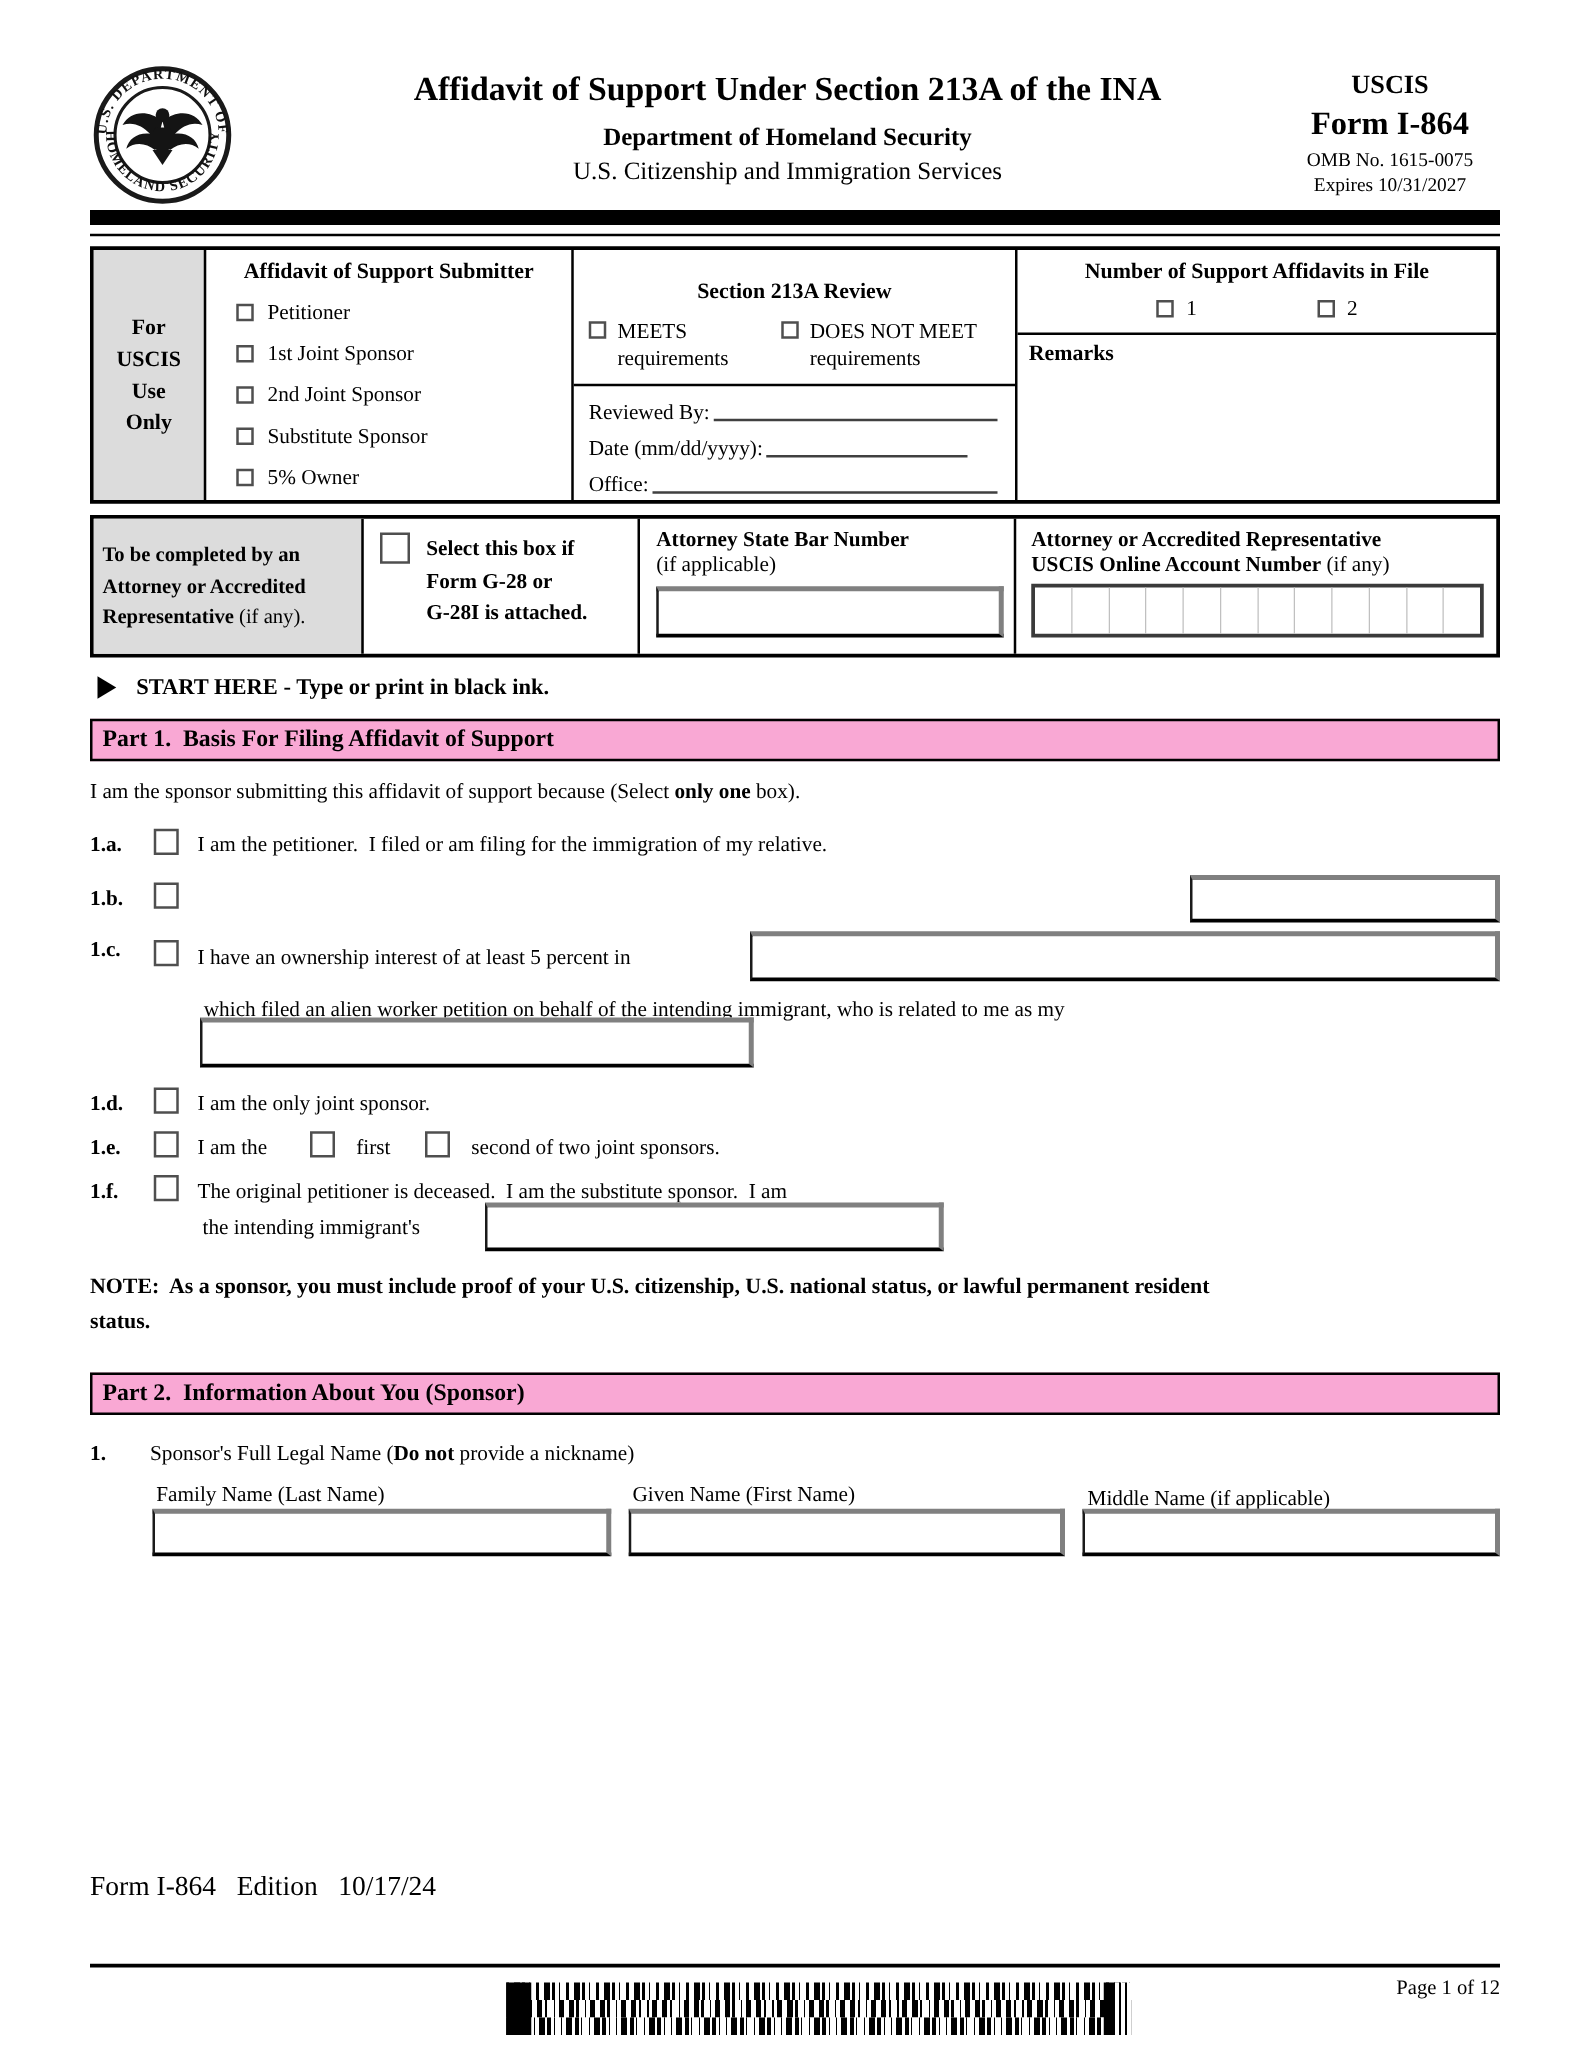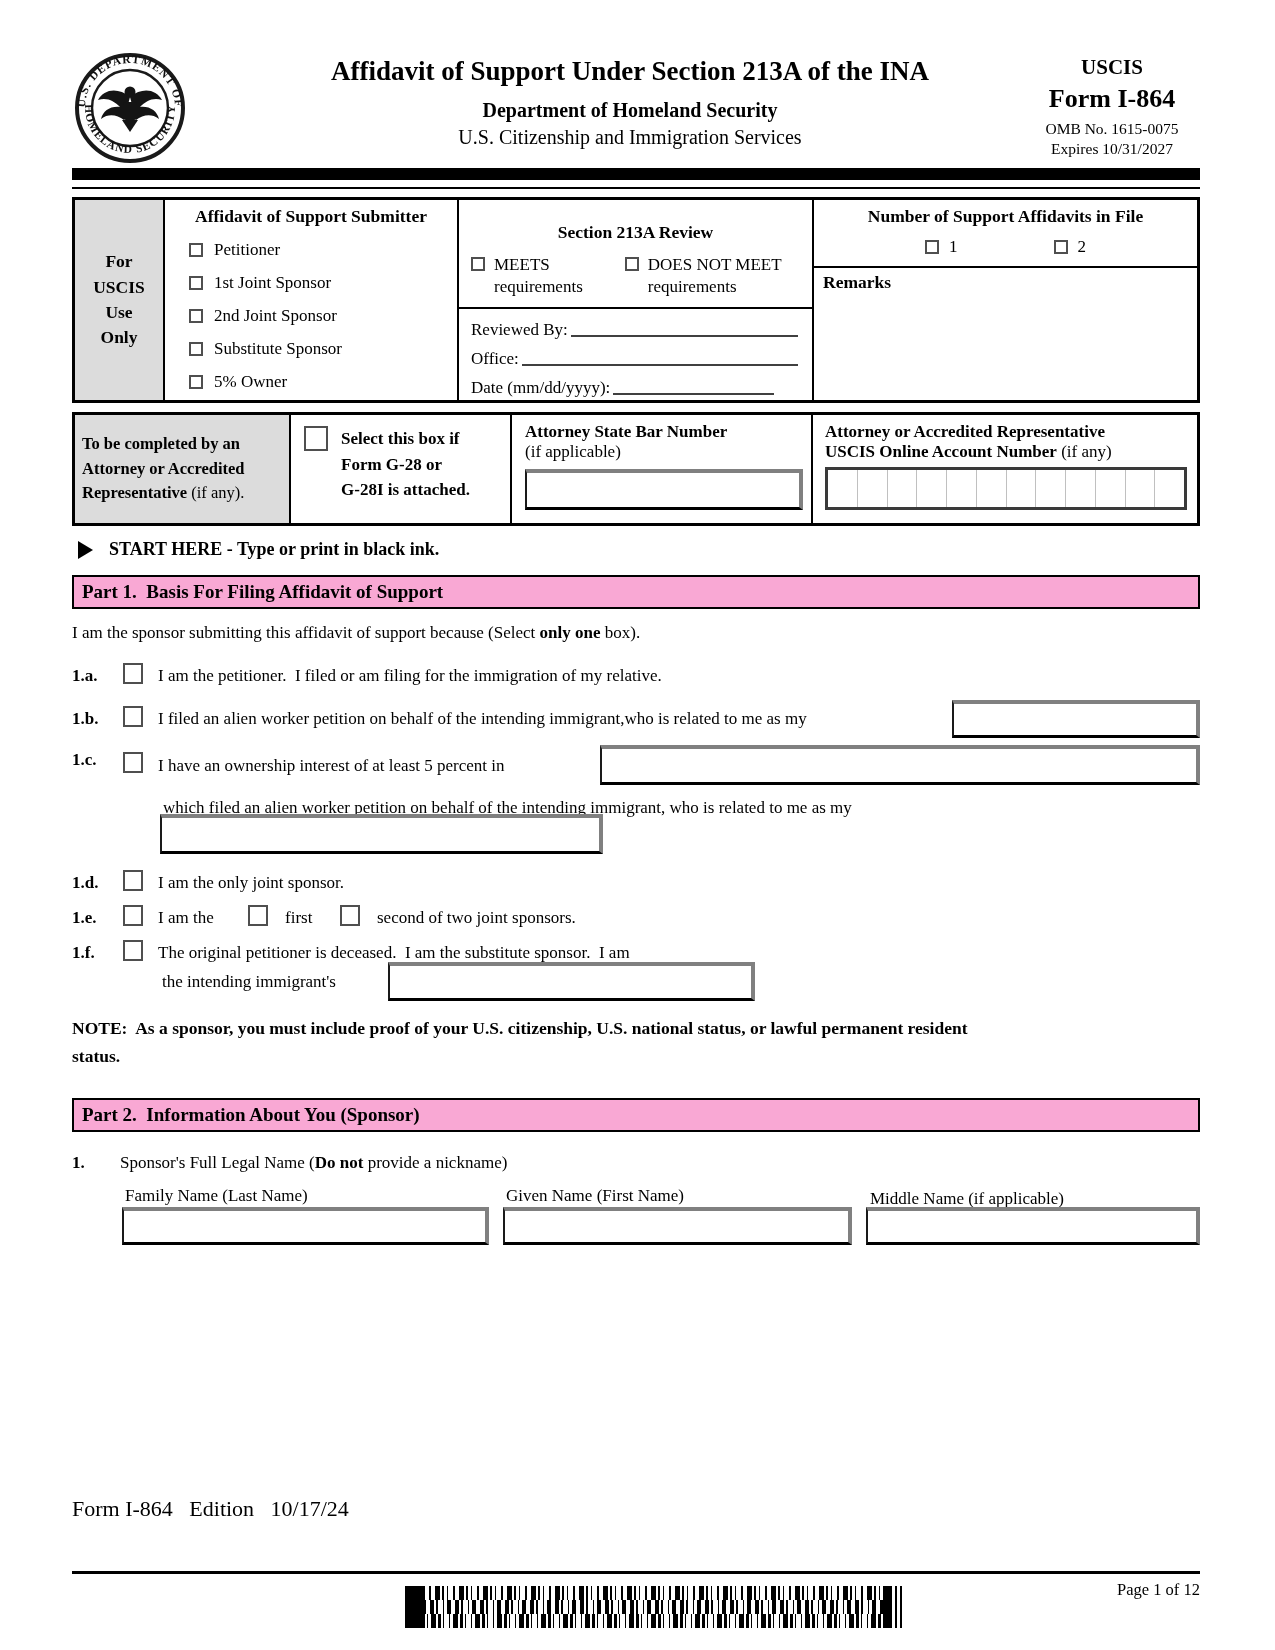--- a/index.html
+++ b/index.html
@@ -203,26 +203,26 @@
             <div data-bind="uscis_box.does_not_meet.0">DOES NOT MEET</div>
             <div data-bind="uscis_box.does_not_meet.1">requirements</div>
           </div>
         </div>
       </div>
       <div class="review-lower">
         <div class="rv-row">
           <span data-bind="uscis_box.reviewed_by_label">Reviewed By:</span>
           <span class="wline"></span>
         </div>
+        <div class="rv-row short">
+          <span data-bind="uscis_box.date_label">Date (mm/dd/yyyy):</span>
+          <span class="wline"></span>
+        </div>
         <div class="rv-row">
           <span data-bind="uscis_box.office_label">Office:</span>
-          <span class="wline"></span>
-        </div>
-        <div class="rv-row short">
-          <span data-bind="uscis_box.date_label">Date (mm/dd/yyyy):</span>
           <span class="wline"></span>
         </div>
       </div>
     </div>
 
     <div class="col-d">
       <div class="col-head" style="padding-top:6px;" data-bind="uscis_box.affidavits_title">Number of Support Affidavits in File</div>
       <div class="nums-row">
         <div class="num-group">
           <span class="cb cb-13"></span>
@@ -290,21 +290,20 @@
   <div class="abs" style="left:72px; top:623px;">
     <span data-bind="part1.intro_pre">I am the sponsor submitting this affidavit of support because (Select </span><span class="b" data-bind="part1.intro_bold">only one</span><span data-bind="part1.intro_post"> box).</span>
   </div>
 
   <span class="abs itemnum" style="left:72px; top:666px;" data-bind="part1.item_a_num">1.a.</span>
   <span class="abs cb cb-20" style="left:123px; top:663px;"></span>
   <span class="abs" style="left:158px; top:666px;" data-bind="part1.item_a_text">I am the petitioner.  I filed or am filing for the immigration of my relative.</span>
 
   <span class="abs itemnum" style="left:72px; top:709px;" data-bind="part1.item_b_num">1.b.</span>
   <span class="abs cb cb-20" style="left:123px; top:706px;"></span>
-  <span class="abs" style="left:158px; top:709px;" data-bind="part1.item_b_text">I filed an alien worker petition on behalf of the intending immigrant,who is related to me as my</span>
   <div class="abs inputbox" style="left:952px; top:700px; width:248px; height:38px;"></div>
 
   <span class="abs itemnum" style="left:72px; top:750px;" data-bind="part1.item_c_num">1.c.</span>
   <span class="abs cb cb-20" style="left:123px; top:752px;"></span>
   <span class="abs" style="left:158px; top:756px;" data-bind="part1.item_c_text">I have an ownership interest of at least 5 percent in</span>
   <div class="abs inputbox" style="left:600px; top:745px; width:600px; height:40px;"></div>
   <span class="abs" style="left:163px; top:798px;" data-bind="part1.item_c_text2">which filed an alien worker petition on behalf of the intending immigrant, who is related to me as my</span>
   <div class="abs inputbox" style="left:160px; top:814px; width:443px; height:40px;"></div>
 
   <span class="abs itemnum" style="left:72px; top:873px;" data-bind="part1.item_d_num">1.d.</span>

